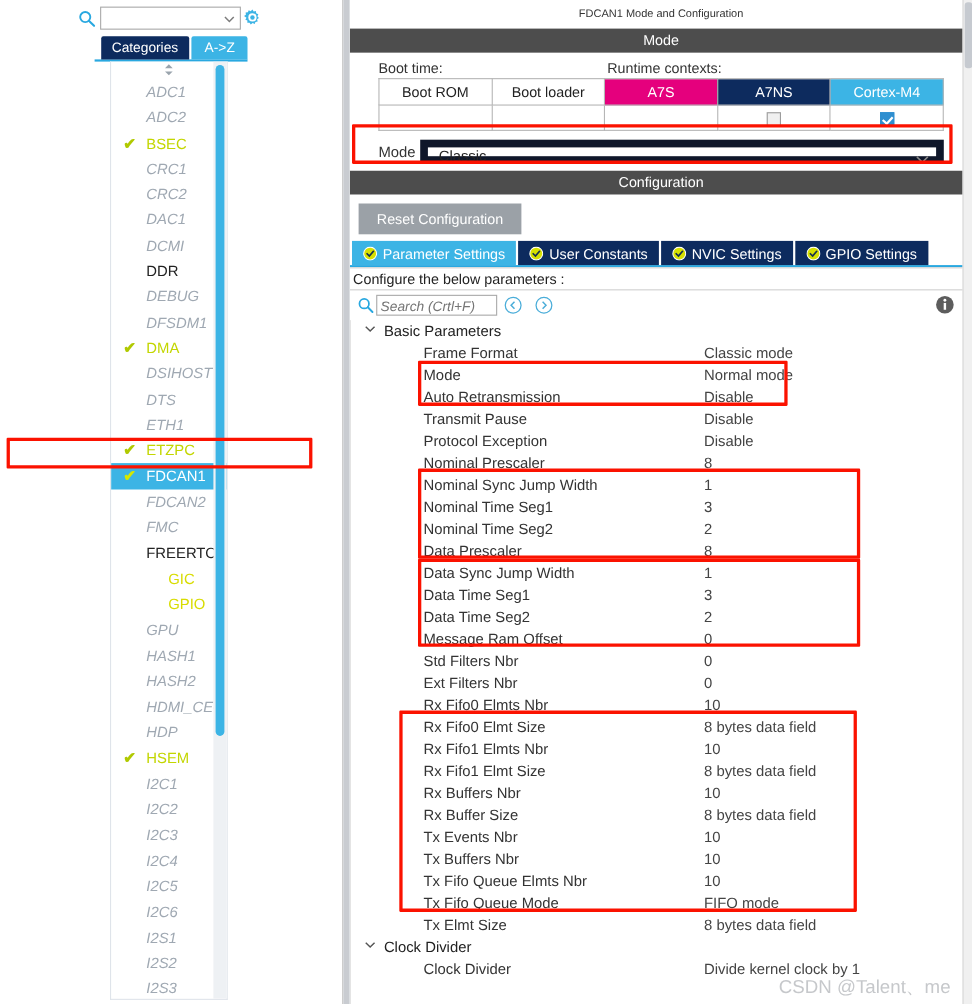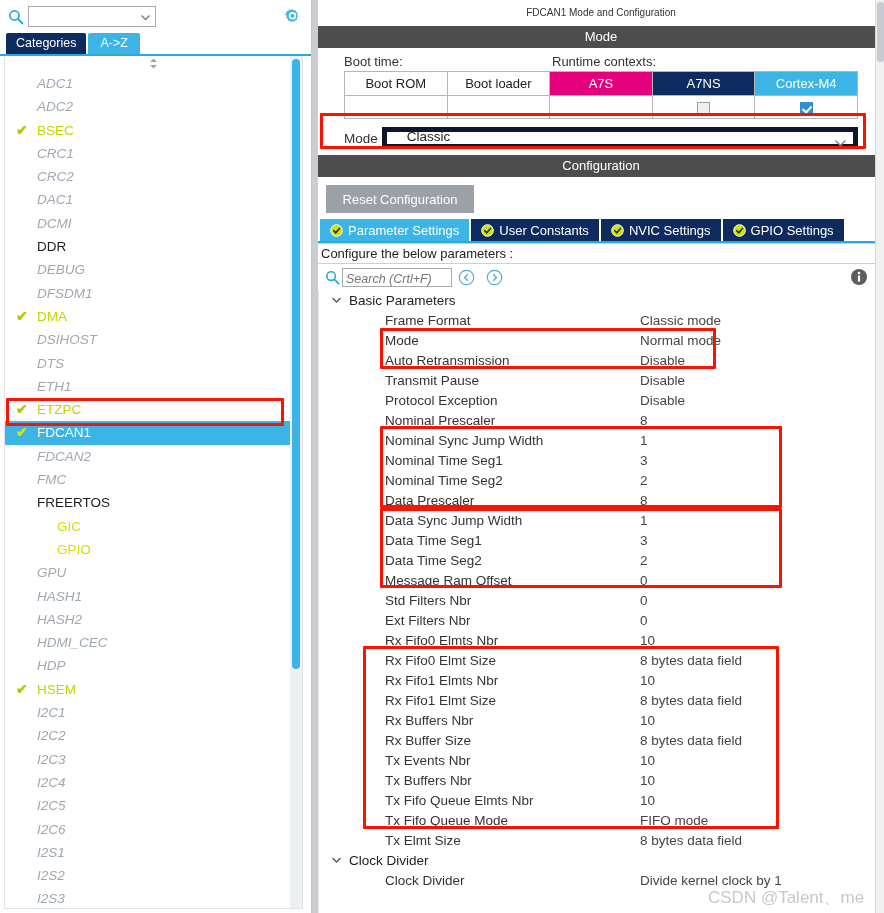--- a/index.html
+++ b/index.html
@@ -13,21 +13,21 @@
     position:relative;
   }
   .app{position:relative;width:884px;height:913px;display:flex;}
 
   
   .left-panel{
     width:312px;height:913px;position:relative;
     background:#ffffff;
     border-right:1px solid #c8c8c8;
     box-sizing:border-box;
-    display:flex;flex-direction:column;
+    display:flex;flex-direction:column;align-items:center;
   }
   .search-row{
     height:33px;display:flex;align-items:center;
     padding:0 8px 0 6px;background:#ffffff;flex:none;
   }
   .mag-icon{width:20px;height:20px;flex:none;display:flex;align-items:center;justify-content:center;}
   .combo-search{
     width:128px;height:21px;margin-left:2px;
     border:1px solid #a9a9a9;background:#ffffff;
     display:flex;align-items:center;box-sizing:border-box;
@@ -142,22 +142,22 @@
   }
   .cb.checked:after{
     content:"";position:absolute;left:3px;top:1px;width:4px;height:7px;
     border:solid #ffffff;border-width:0 2px 2px 0;transform:rotate(42deg);
   }
   .mode-row{
     display:flex;align-items:center;margin:8px 26px 0 26px;
   }
   .mode-row .lbl{font-size:13.5px;color:#333;padding-right:4px;}
   .mode-select{
-    flex:1;height:22px;border:5px solid #0f172a;background:#ffffff;
-    display:flex;align-items:flex-end;padding-left:20px;box-sizing:border-box;
+    flex:1;height:22px;border:7px solid #0f172a;background:#ffffff;
+    display:flex;align-items:flex-start;padding-left:10px;box-sizing:border-box;
     font-size:13.5px;color:#222;position:relative;
   }
   .mode-select .sarrow{position:absolute;right:6px;top:5px;}
 
   
   .conf-body{flex:1;display:flex;flex-direction:column;overflow:hidden;background:#ffffff;}
   .reset-row{padding:8px 0 6px 8px;}
   .reset-btn{
     width:148px;height:28px;background:#9ba1a7;color:#ffffff;
     border:0;font-size:13px;font-family:"Liberation Sans", sans-serif;

